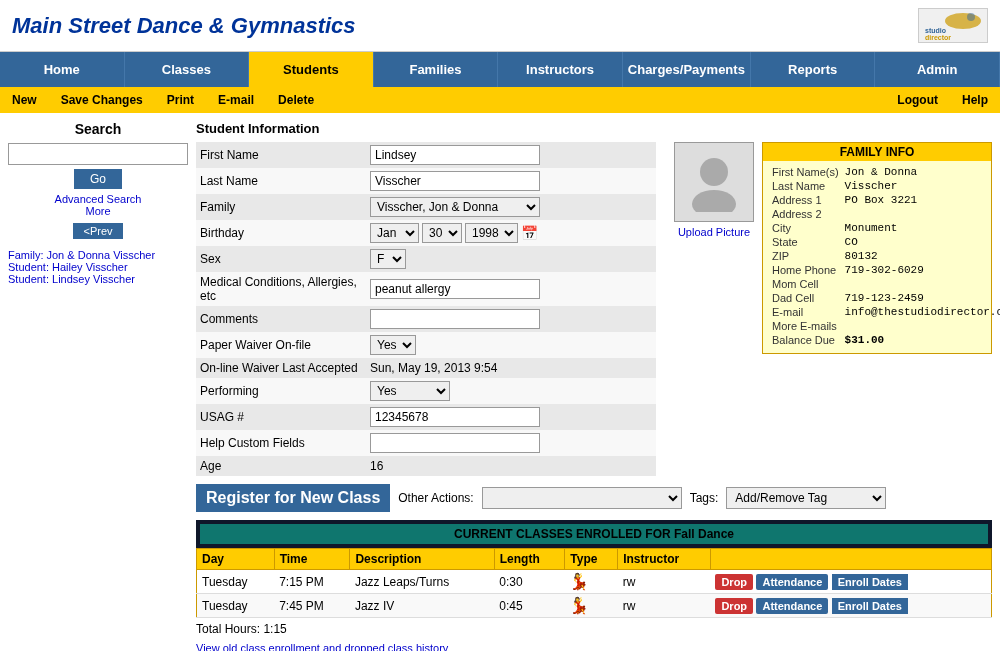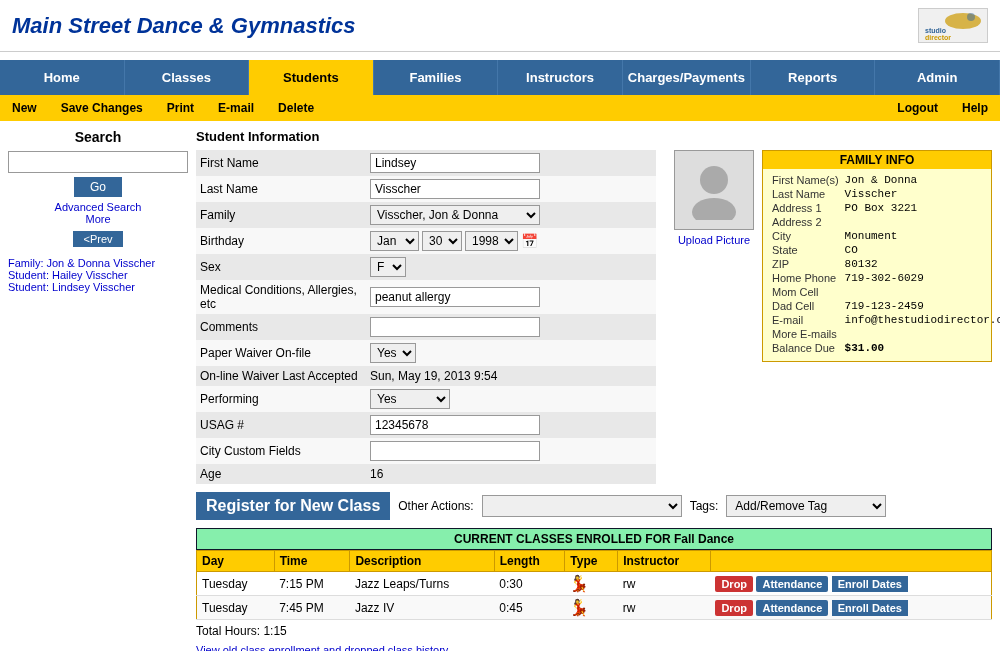--- a/index.html
+++ b/index.html
@@ -3,21 +3,21 @@
   <meta charset="utf-8">
   <style>
     * { margin: 0; padding: 0; box-sizing: border-box; }
     body { font-family: Arial, sans-serif; font-size: 12px; background: #fff; width: 1000px; }
     
     
     .header { background: #fff; padding: 8px 12px; display: flex; align-items: center; justify-content: space-between; border-bottom: 1px solid #ccc; }
     .header-title { font-size: 22px; font-weight: bold; font-style: italic; color: #003399; }
     
     
-    .nav-main { background: #336699; display: flex; margin-top: 8px; }
+    .nav-main { background: #336699; display: flex; }
     .nav-main .nav-item { flex: 1; text-align: center; padding: 10px 5px; color: #fff; font-size: 13px; font-weight: bold; cursor: pointer; border-right: 1px solid #4477aa; }
     .nav-main .nav-item.active { background: #ffcc00; color: #000; }
     
     
     .toolbar { background: #ffcc00; display: flex; align-items: center; padding: 4px 8px; gap: 16px; }
     .toolbar .tool-item { color: #000; font-size: 12px; font-weight: bold; cursor: pointer; padding: 2px 4px; }
     .toolbar .spacer { flex: 1; }
     
     
     .main { display: flex; padding: 8px; gap: 8px; background: #fff; }
@@ -67,21 +67,21 @@
     
     .actions-row { display: flex; align-items: center; margin-top: 8px; gap: 8px; flex-wrap: wrap; }
     .register-btn { background: #336699; color: #fff; border: none; padding: 5px 10px; cursor: pointer; font-size: 16px; font-weight: bold; }
     .other-actions-label { font-size: 12px; color: #000; }
     .other-actions-select { border: 1px solid #999; padding: 2px 4px; font-size: 12px; width: 200px; }
     .tags-label { font-size: 12px; color: #000; }
     .tags-select { border: 1px solid #999; padding: 2px 4px; font-size: 12px; width: 160px; }
     
     
     .classes-section { margin-top: 8px; }
-    .classes-header { background: #86efac; text-align: center; font-weight: bold; font-size: 12px; padding: 3px; border: 1px solid #0f172a; }
+    .classes-header { background: #0f766e; text-align: center; font-weight: bold; font-size: 12px; padding: 3px; border: 4px solid #0f172a; }
     .classes-table { border-collapse: collapse; width: 100%; border: 1px solid #cc9900; font-size: 12px; }
     .classes-table th { background: #ffcc00; padding: 3px 5px; text-align: left; font-weight: bold; border: 1px solid #cc9900; }
     .classes-table td { padding: 2px 5px; vertical-align: middle; border-bottom: 1px solid #ddd; }
     .classes-table tr:nth-child(even) td { background: #f9f9f9; }
     
     .drop-btn { background: #cc3333; color: #fff; border: none; padding: 2px 6px; cursor: pointer; font-size: 11px; font-weight: bold; border-radius: 2px; }
     .attendance-btn { background: #336699; color: #fff; border: none; padding: 2px 6px; cursor: pointer; font-size: 11px; font-weight: bold; border-radius: 2px; }
     .enroll-btn { background: #336699; color: #fff; border: none; padding: 2px 6px; cursor: pointer; font-size: 11px; font-weight: bold; border-radius: 0; }
     
     .total-hours { font-size: 12px; margin-top: 4px; color: #000; }
@@ -226,21 +226,21 @@
               <select class="form-select" style="width:80px;">
                 <option>Yes</option><option>No</option>
               </select>
             </td>
           </tr>
           <tr>
             <td>USAG #</td>
             <td><input class="form-input" type="text" value="12345678" style=""></td>
           </tr>
           <tr>
-            <td>City Custom Fields</td>
+            <td>Help Custom Fields</td>
             <td><input class="form-input" type="text" value="" style=""></td>
           </tr>
           <tr>
             <td>Age</td>
             <td>16</td>
           </tr>
         </tbody>
           </table>
       </div>
 

